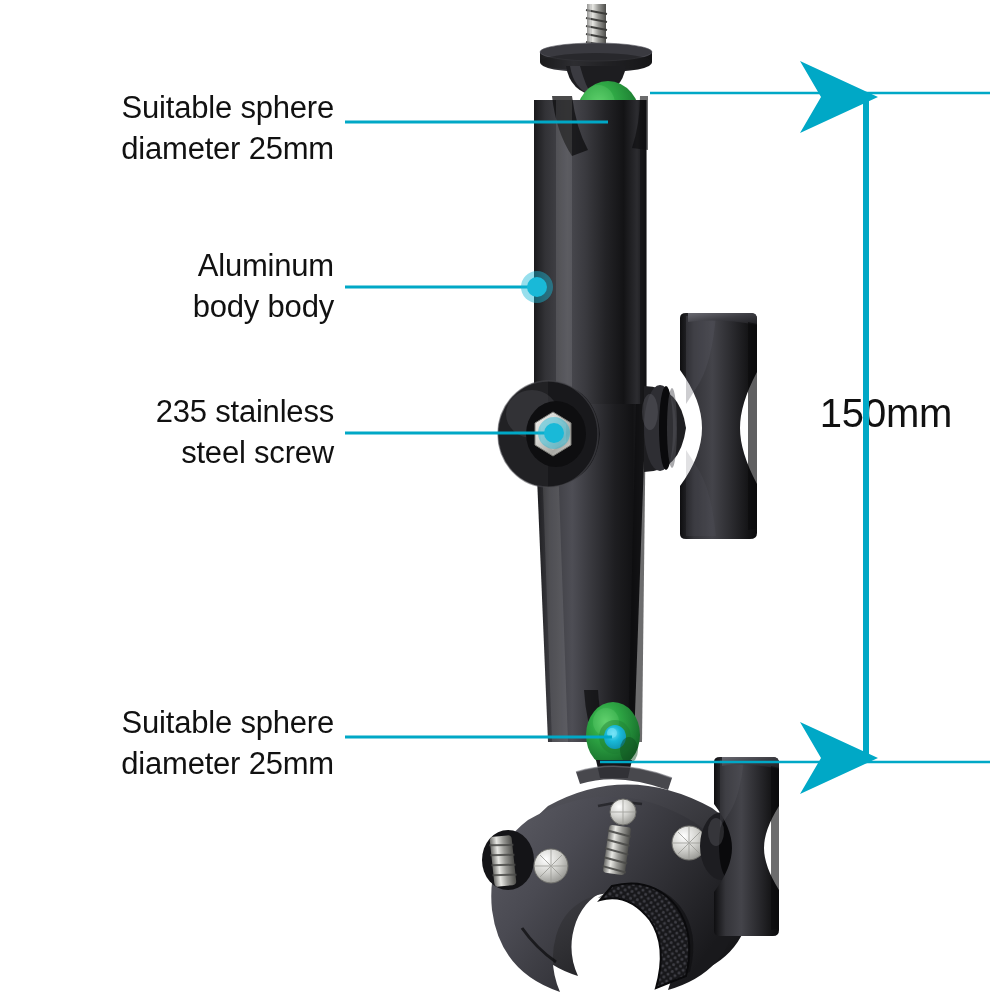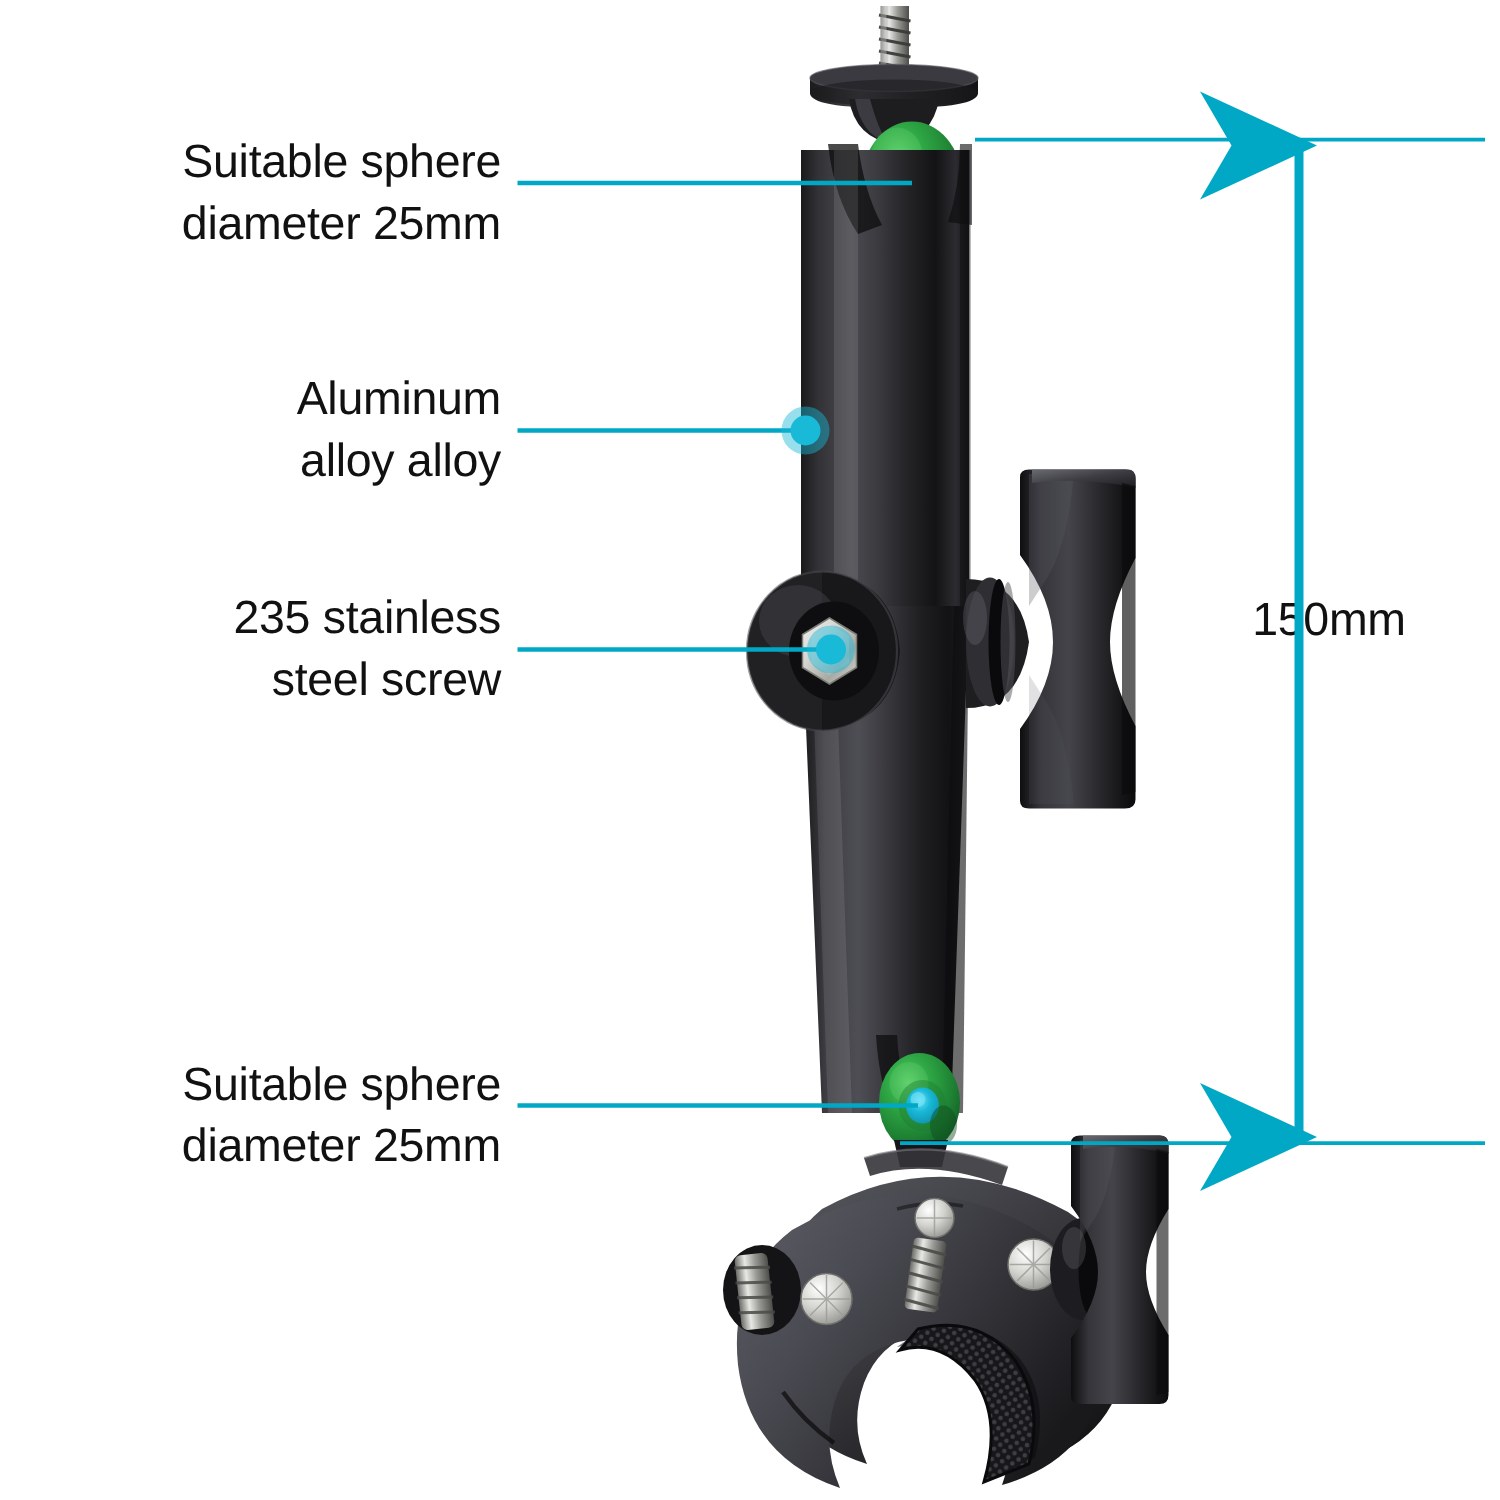--- a/index.html
+++ b/index.html
@@ -6,21 +6,21 @@
   html,body{margin:0;padding:0;background:#ffffff;}
   body{width:1000px;height:1000px;overflow:hidden;
        font-family:"Liberation Sans","DejaVu Sans",sans-serif;}
   #stage{position:relative;width:1000px;height:845px;background:#fff;}
 
   
   .callout{position:absolute;text-align:right;color:#111111;
            font-size:31px;line-height:1.32;letter-spacing:-0.2px;white-space:pre-line;}
 
   
-  .dim-value{position:absolute;color:#111111;font-size:31px;
+  .dim-value{position:absolute;color:#111111;font-size:40px;
              line-height:1;letter-spacing:-0.2px;background:#ffffff;padding:6px 4px;}
 
   
   .layer{position:absolute;left:0;top:0;width:1000px;height:1000px;}
   .layer.art{z-index:3;}
   .layer.lines{z-index:5;}
   .layer.dots{z-index:6;}
 </style>
 </head>
 <body>
@@ -359,21 +359,21 @@
         <circle cx="537" cy="287" r="10" fill="#19b9d8"></circle>
         <circle cx="554" cy="433" r="16" fill="#19b9d8" opacity="0.45"></circle>
         <circle cx="554" cy="433" r="10" fill="#19b9d8"></circle>
       </g>
   </svg>
 
   <div id="labels">
       <div class="callout" style="right: 666px; top: 88px;">Suitable sphere
 diameter 25mm</div>
       <div class="callout" style="right: 666px; top: 246px;">Aluminum
-alloy alloy</div>
+body body</div>
       <div class="callout" style="right: 666px; top: 392px;">235 stainless
 steel screw</div>
       <div class="callout" style="right: 666px; top: 703px;">Suitable sphere
 diameter 25mm</div>
     </div>
 
   <div class="dim-value" id="dim-label" style="left: 886px; top: 413px; transform: translate(-50%, -50%);">150mm</div>
 
 </div>
 

